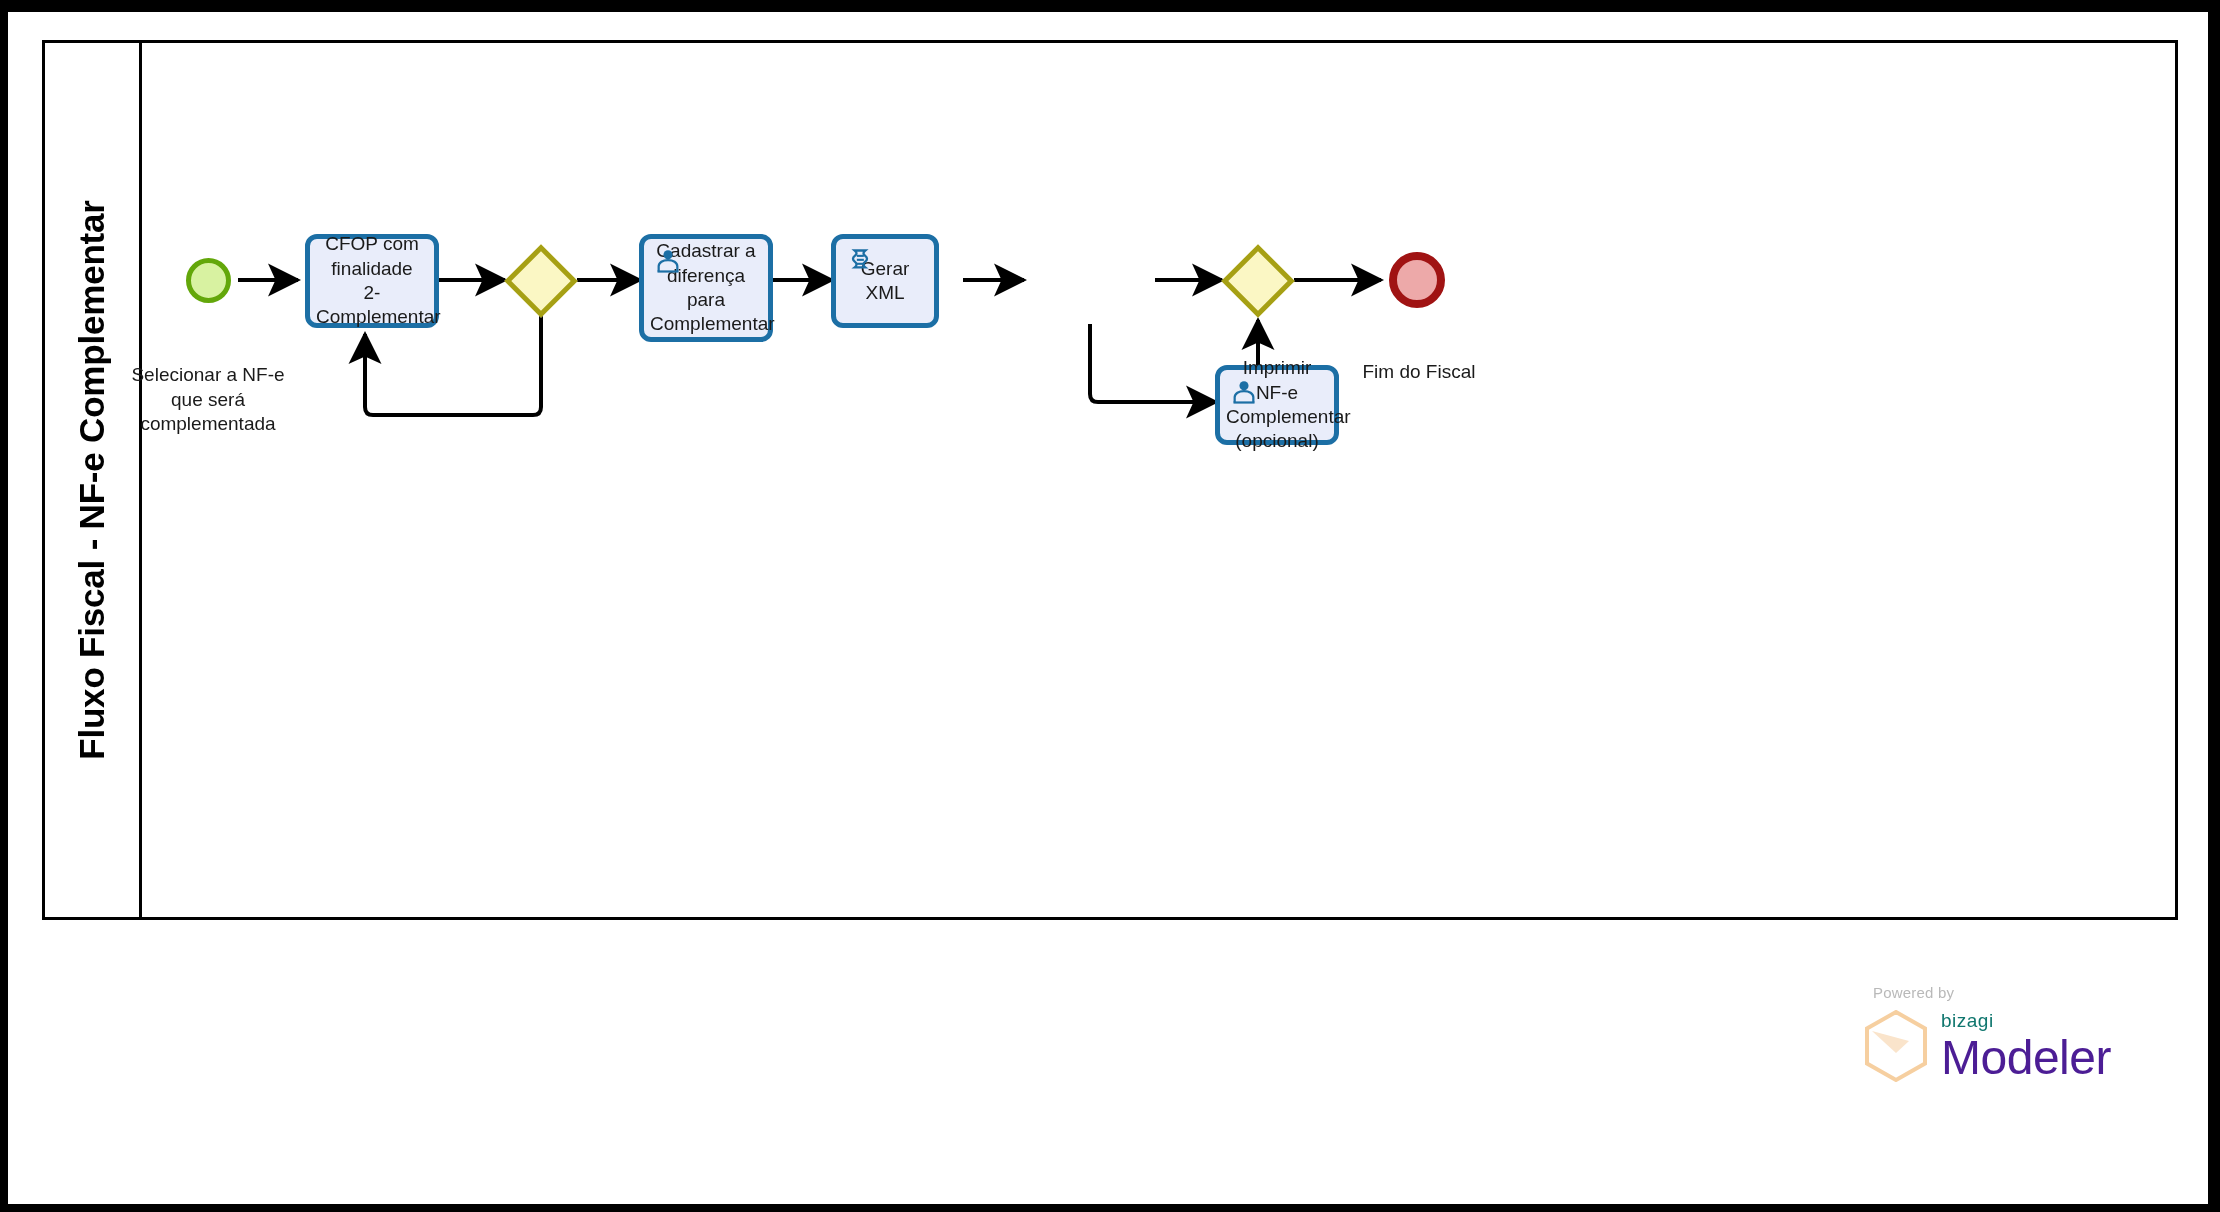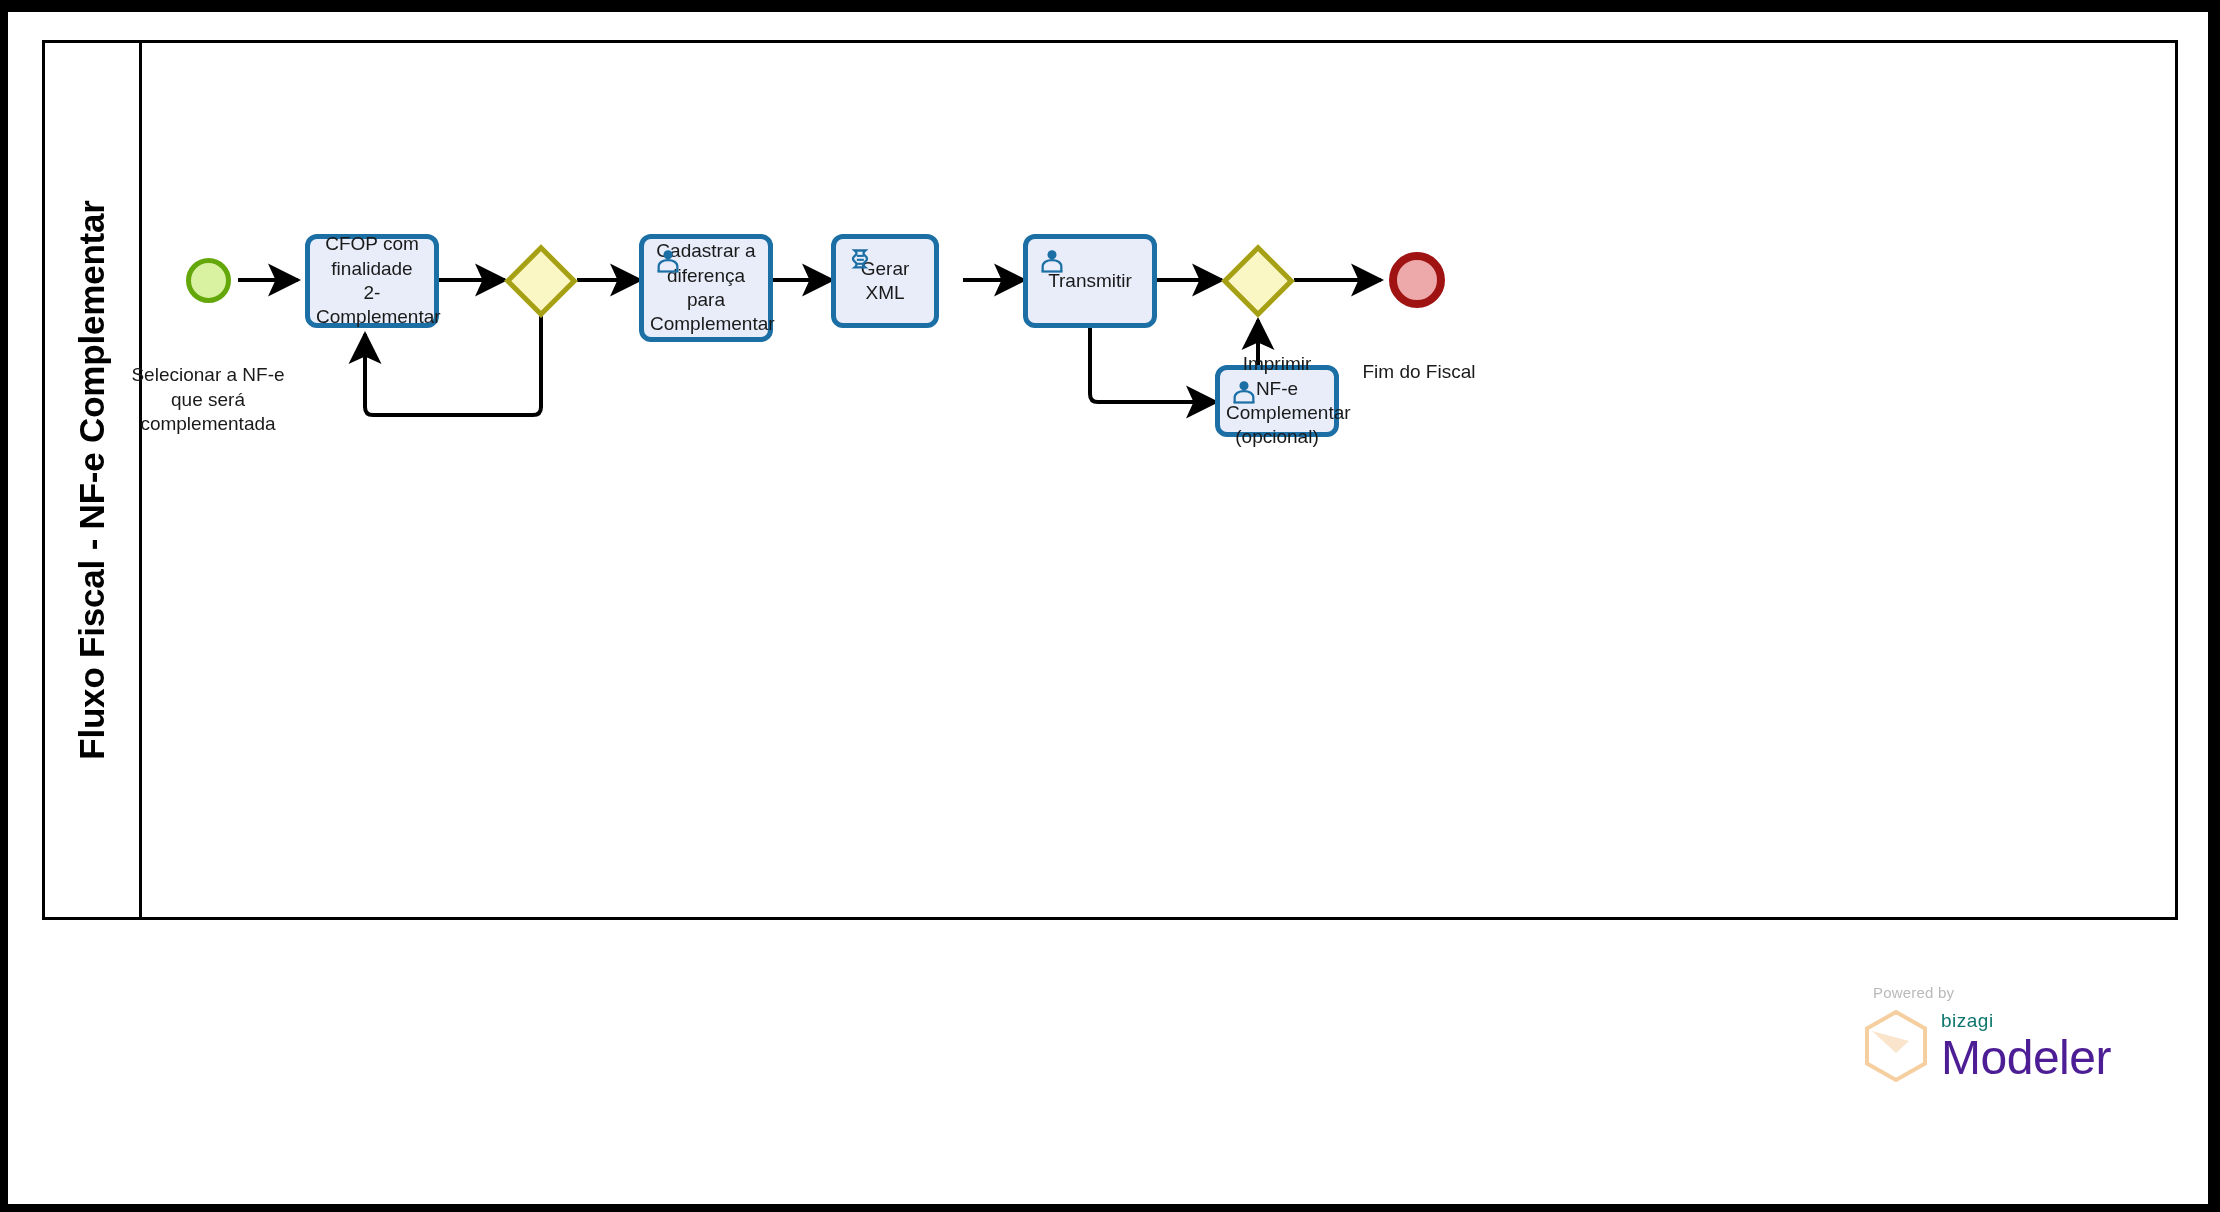--- a/index.html
+++ b/index.html
@@ -236,34 +236,26 @@
     <svg class="task-icon" viewBox="0 0 24 24">
       <path d="M7.5 3 h9 c-2 1.6 -2 3 0 4.6 c2 1.6 2 3.4 0 5 c-2 1.6 -2 3.2 0 4.8 h-9
                c2 -1.6 2 -3.2 0 -4.8 c-2 -1.6 -2 -3.4 0 -5 c2 -1.6 2 -3 0 -4.6 z" fill="none" stroke="#1c6fa5" stroke-width="2"></path>
       <path d="M9.3 7.6 h6" stroke="#1c6fa5" stroke-width="1.8"></path>
       <path d="M9.3 11 h6" stroke="#1c6fa5" stroke-width="1.8"></path>
       <path d="M9.3 14.4 h6" stroke="#1c6fa5" stroke-width="1.8"></path>
     </svg>
     <span class="task-text">Gerar XML</span>
   </div>
 
-  <div class="node task" style="left:1015px; top:222px; width:134px; height:94px;">
-    <svg class="task-icon" viewBox="0 0 24 24">
-      <circle cx="12" cy="6.6" r="3.9" fill="#1c6fa5"></circle>
-      <path d="M4 21 v-4.4 c0-3.4 3.6-5.4 8-5.4 s8 2 8 5.4 V21" fill="none" stroke="#1c6fa5" stroke-width="1.9"></path>
-      <path d="M3 21 h18" stroke="#1c6fa5" stroke-width="1.9" fill="none"></path>
-    </svg>
-    <span class="task-text">Transmitir</span>
-  </div>
 
   <div class="gateway-wrap" style="left:1224px; top:243px; width:52px; height:52px;">
     <div class="gateway"></div>
   </div>
 
-  <div class="node task" style="left:1207px; top:353px; width:124px; height:72px;">
+  <div class="node task" style="left:1207px; top:353px; width:124px; height:80px;">
     <svg class="task-icon" viewBox="0 0 24 24">
       <circle cx="12" cy="6.6" r="3.9" fill="#1c6fa5"></circle>
       <path d="M4 21 v-4.4 c0-3.4 3.6-5.4 8-5.4 s8 2 8 5.4 V21" fill="none" stroke="#1c6fa5" stroke-width="1.9"></path>
       <path d="M3 21 h18" stroke="#1c6fa5" stroke-width="1.9" fill="none"></path>
     </svg>
     <span class="task-text">Imprimir NF-e
 Complementar
 (opcional)</span>
   </div>
 

